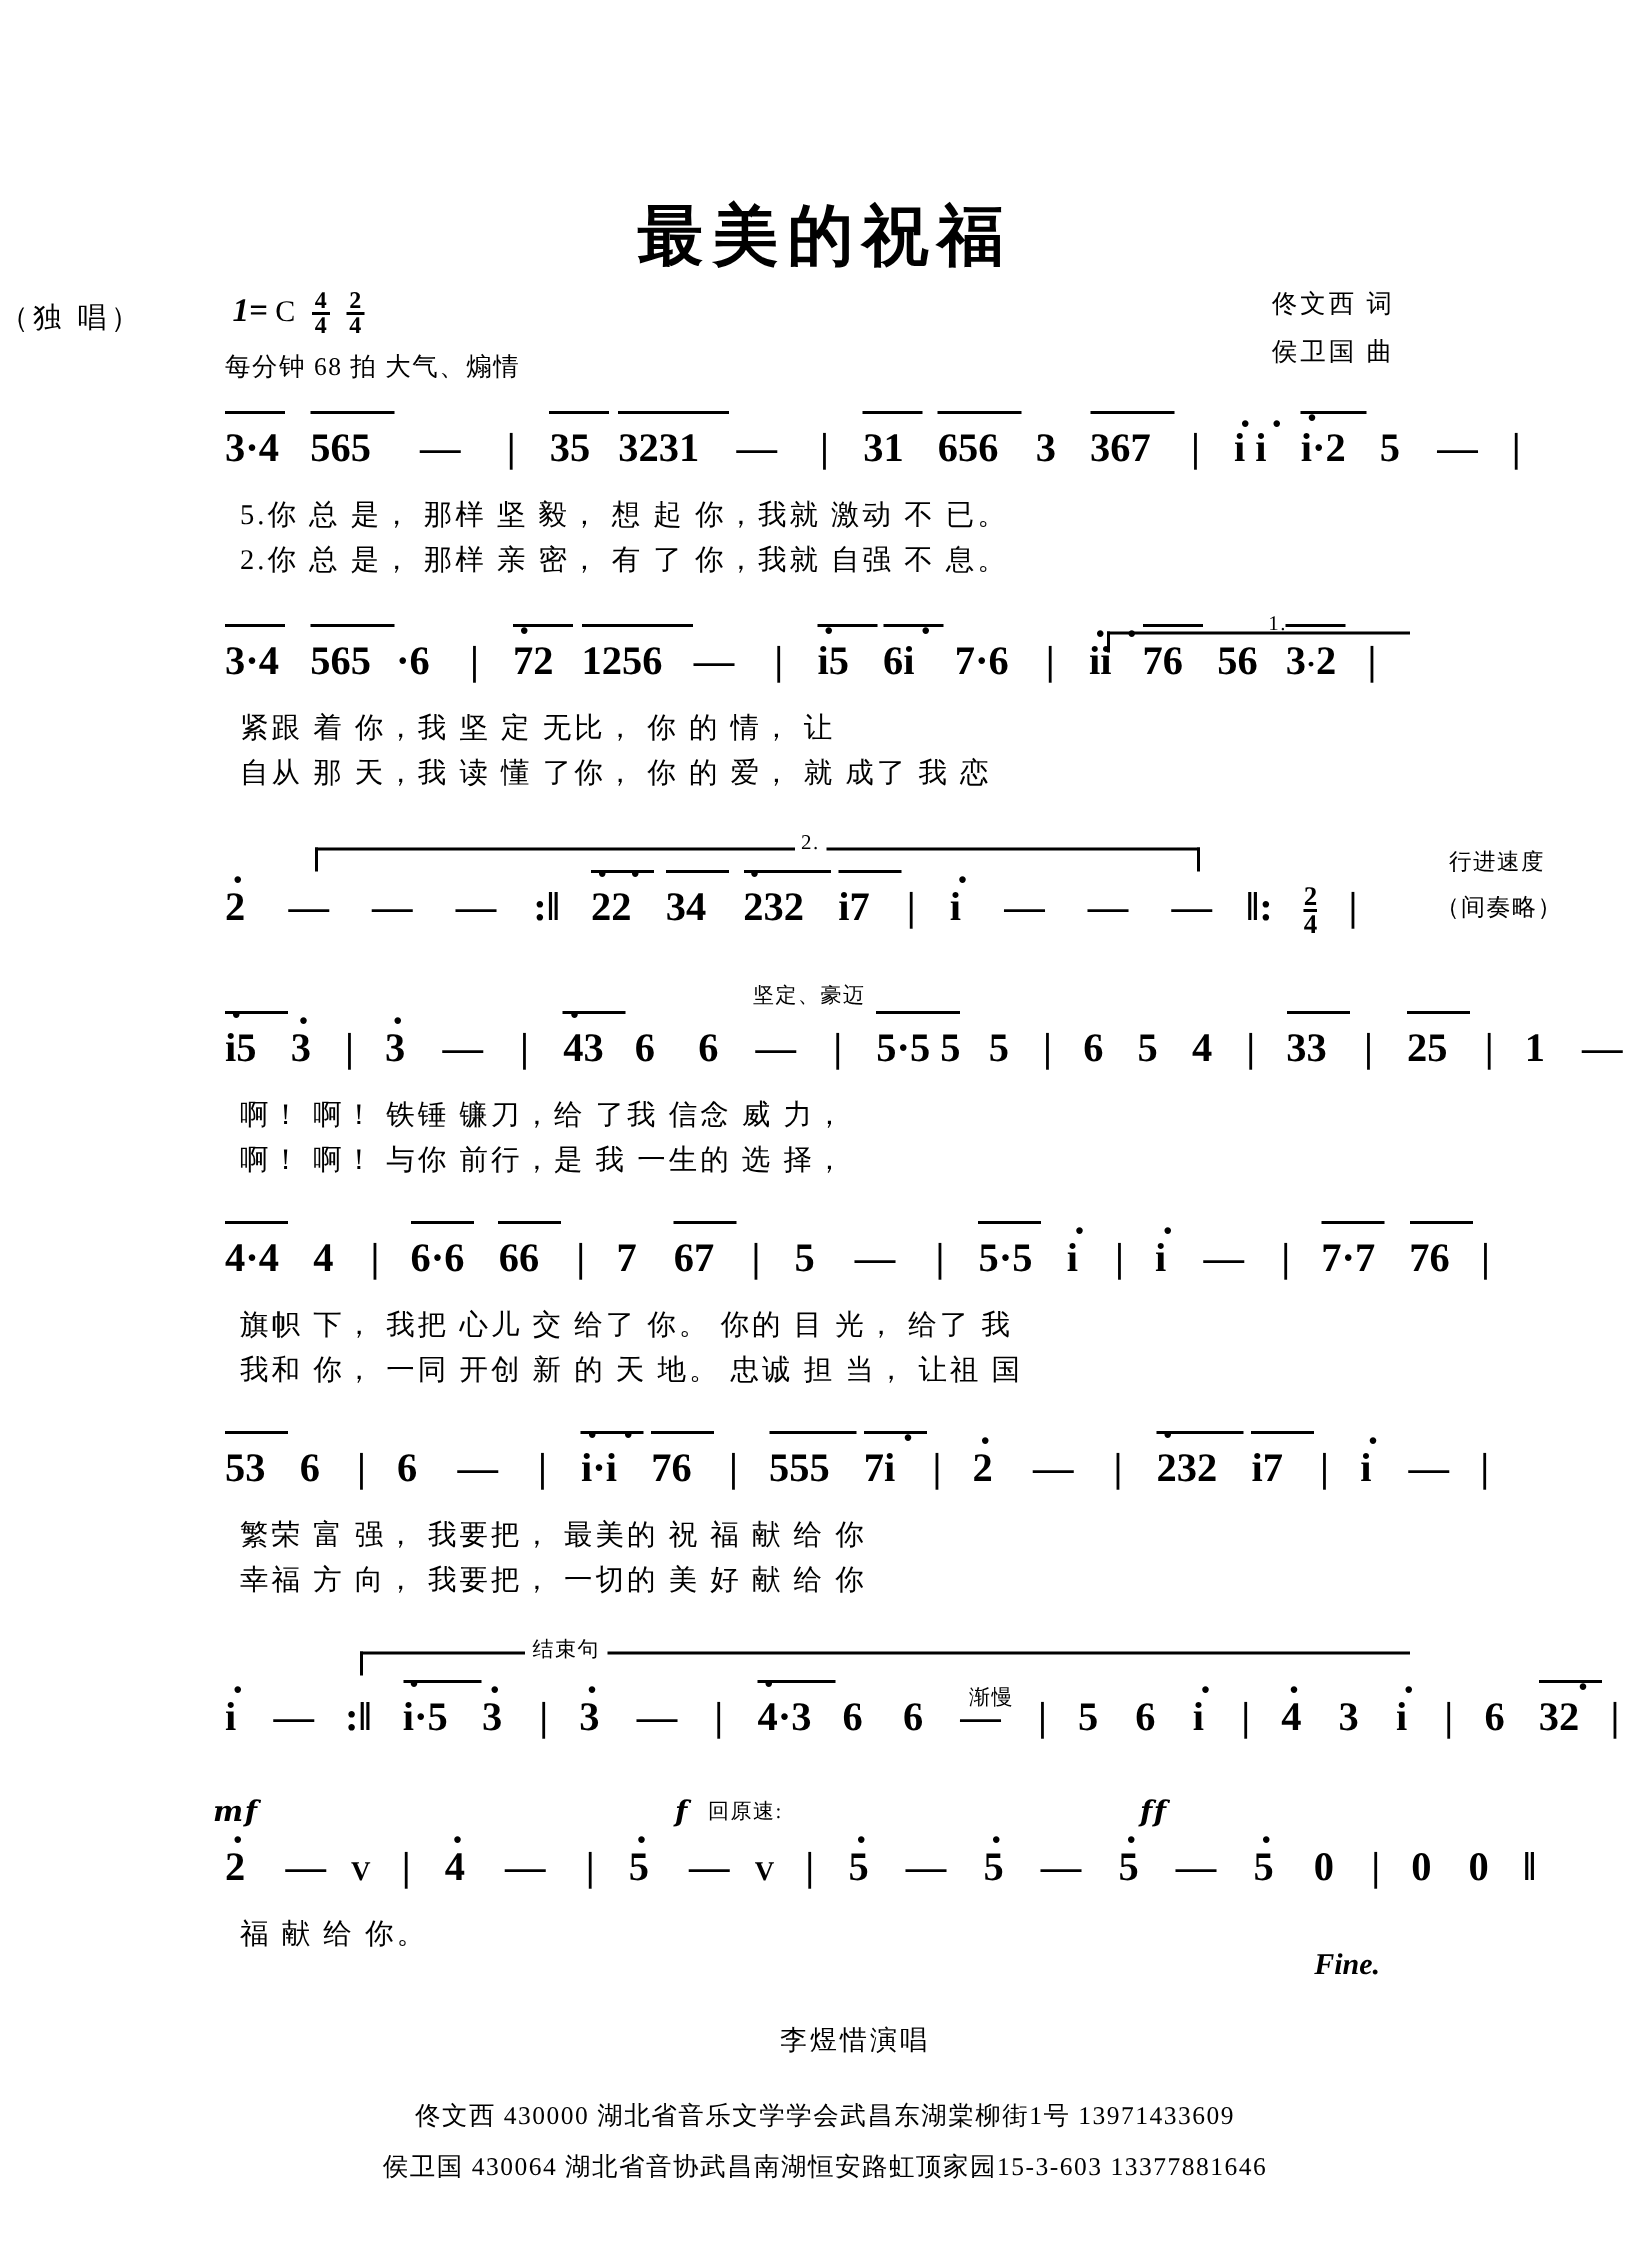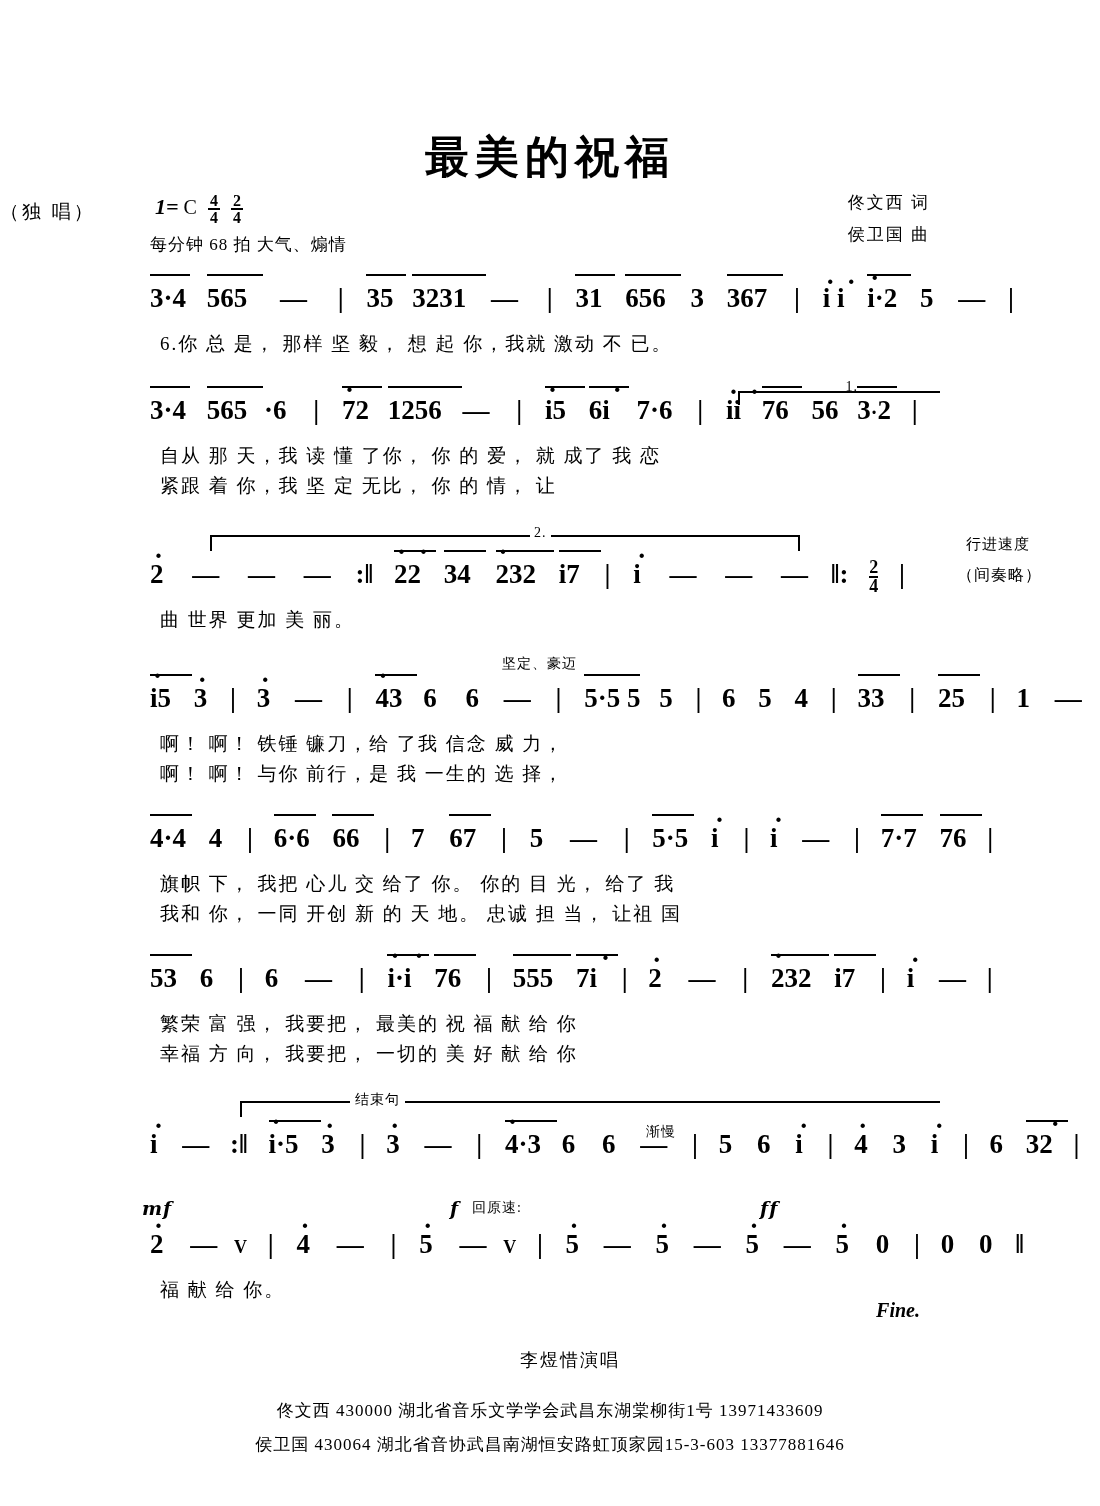--- a/index.html
+++ b/index.html
@@ -188,21 +188,22 @@
       </span>
       <span style="position:relative;display:inline-block;margin-left:16px;">
         <span style="position:absolute;left:0;top:-9px;width:44px;border-top:2px solid #000;"></span>
         <span style="position:absolute;left:3px;top:-20px;">·</span>
         i·2
       </span>
       <span style="margin-left:16px;">5</span>
       <span style="margin-left:18px;">—</span>
       <span style="margin-left:16px;">|</span>
     </div>
-    <div class="lyr" style="padding-left:10px;">6.你  总  是，  那样 坚   毅，  想 起   你，我就  激动 不   已。</div>
+    <div class="lyr" style="padding-left:10px;">5.你  总  是，  那样 坚   毅，  想 起   你，我就  激动 不   已。</div>
+    <div class="lyr" style="padding-left:10px;">2.你  总  是，  那样 亲   密，  有 了   你，我就  自强 不   息。</div>
   </div>
 
   <div class="row" style="margin-top:30px;">
     <div class="annot" style="right:92px;top:-10px;">1.</div>
     <div style="position:absolute;right:10px;top:2px;width:200px;border-top:2px solid #000;height:12px;border-left:2px solid #000;"></div>
     <div class="notes">
       <span style="position:relative;display:inline-block;">
         <span style="position:absolute;left:0;top:-9px;width:40px;border-top:2px solid #000;"></span>
         3·4
       </span>
@@ -243,22 +244,22 @@
         <span style="position:absolute;left:0;top:-9px;width:40px;border-top:2px solid #000;"></span>
         76
       </span>
       <span style="margin-left:16px;">56</span>
       <span style="position:relative;display:inline-block;margin-left:12px;">
         <span style="position:absolute;left:0;top:-9px;width:40px;border-top:2px solid #000;"></span>
         3<span style="font-size:20px;">·</span>2
       </span>
       <span style="margin-left:14px;">|</span>
     </div>
+    <div class="lyr" style="padding-left:10px;">紧跟 着  你，我  坚  定  无比，  你  的  情， 让</div>
     <div class="lyr" style="padding-left:10px;">自从 那  天，我  读  懂  了你，  你  的  爱， 就  成了 我  恋</div>
-    <div class="lyr" style="padding-left:10px;">紧跟 着  你，我  坚  定  无比，  你  的  情， 让</div>
   </div>
 
   <div class="row" style="margin-top:30px;">
     <div style="position:absolute;left:60px;right:150px;top:4px;border-top:2px solid #000;height:14px;border-left:2px solid #000;border-right:2px solid #000;"></div>
     <div class="annot" style="left:380px;top:-6px;background:#fff;padding:0 4px;">2.</div>
     <div class="annot" style="right:-80px;top:4px;font-size:15px;">行进速度</div>
     <div class="annot" style="right:-92px;top:34px;font-size:16px;">（间奏略）</div>
     <div class="notes" style="margin-top:22px;">
       <span style="position:relative;display:inline-block;">
         <span style="position:absolute;left:4px;top:-18px;">·</span>2
@@ -292,21 +293,20 @@
       <span style="margin-left:22px;">—</span>
       <span style="margin-left:22px;">—</span>
       <span style="margin-left:22px;">—</span>
       <span style="margin-left:16px;font-weight:bold;">‖:</span>
       <span class="frac" style="margin-left:14px;font-size:18px;">
         <span style="display:block;border-bottom:2px solid #000;">2</span>
         <span style="display:block;">4</span>
       </span>
       <span style="margin-left:14px;">|</span>
     </div>
-    <div class="lyr" style="padding-left:10px;">曲            世界  更加  美      丽。</div>
   </div>
 
   <div class="row" style="margin-top:26px;">
     <div class="annot" style="left:352px;top:-6px;">坚定、豪迈</div>
     <div class="notes" style="margin-top:16px;">
       <span style="position:relative;display:inline-block;">
         <span style="position:absolute;left:0;top:-9px;width:42px;border-top:2px solid #000;"></span>
         <span style="position:absolute;left:3px;top:-22px;">·</span>
         i5
       </span>

